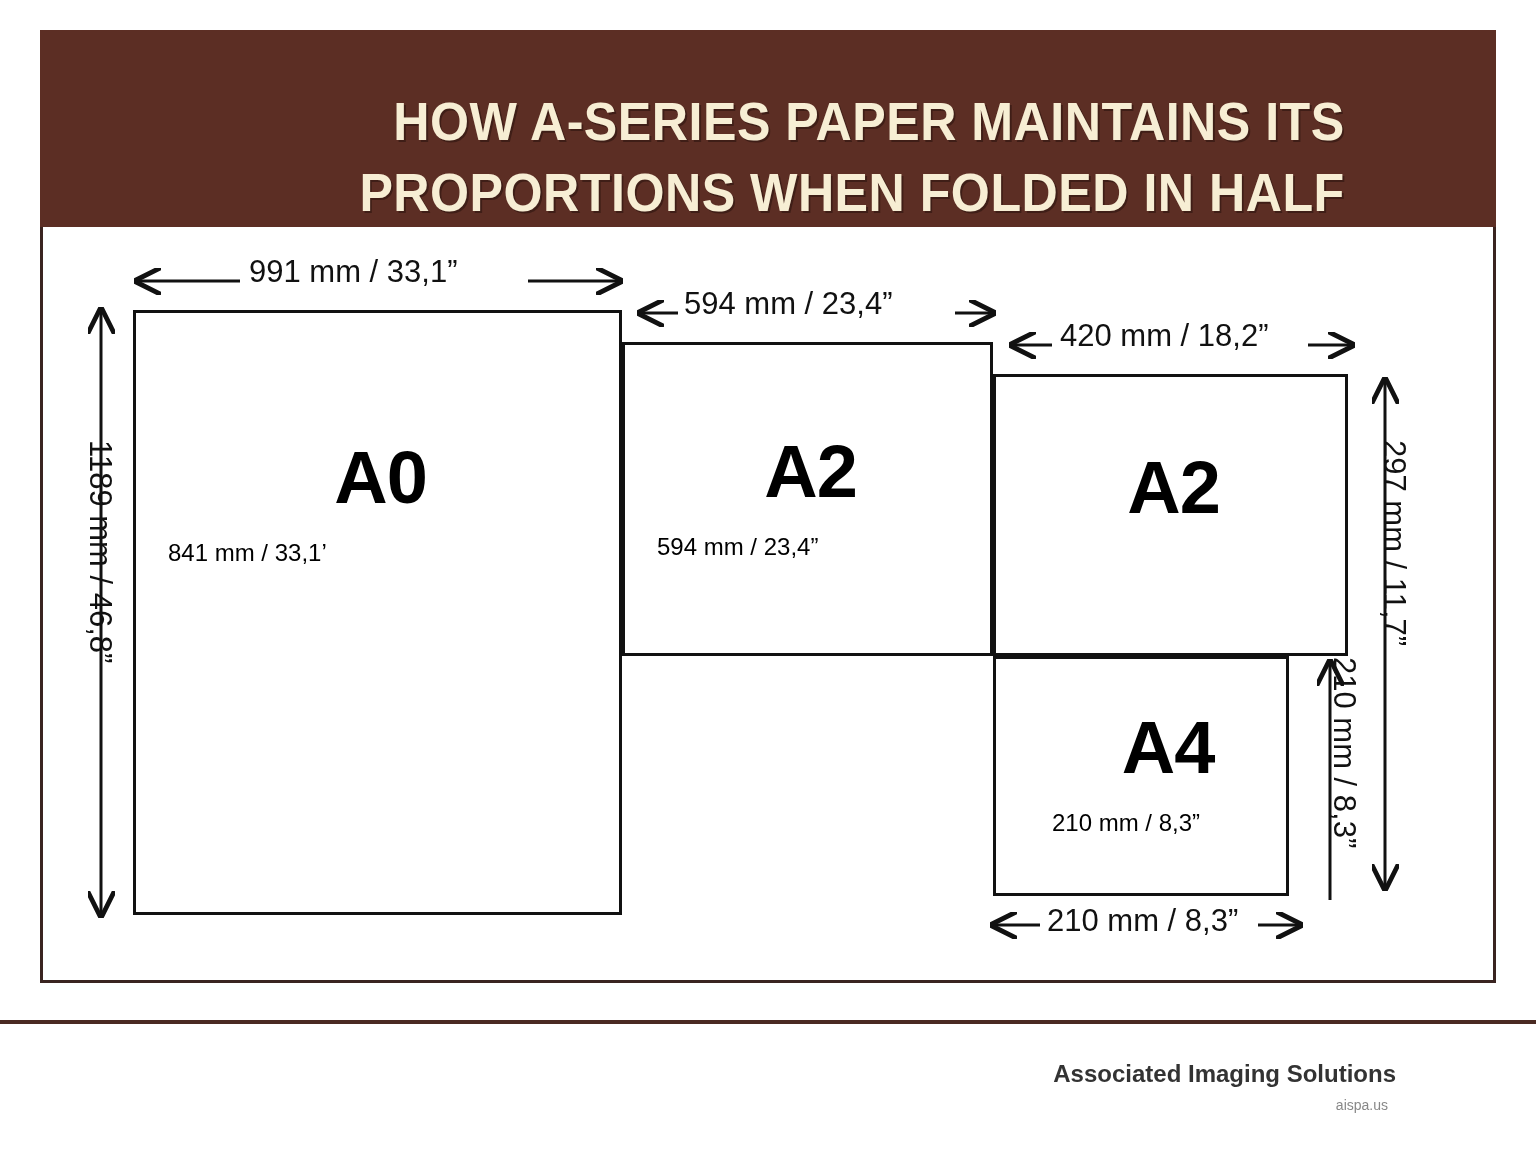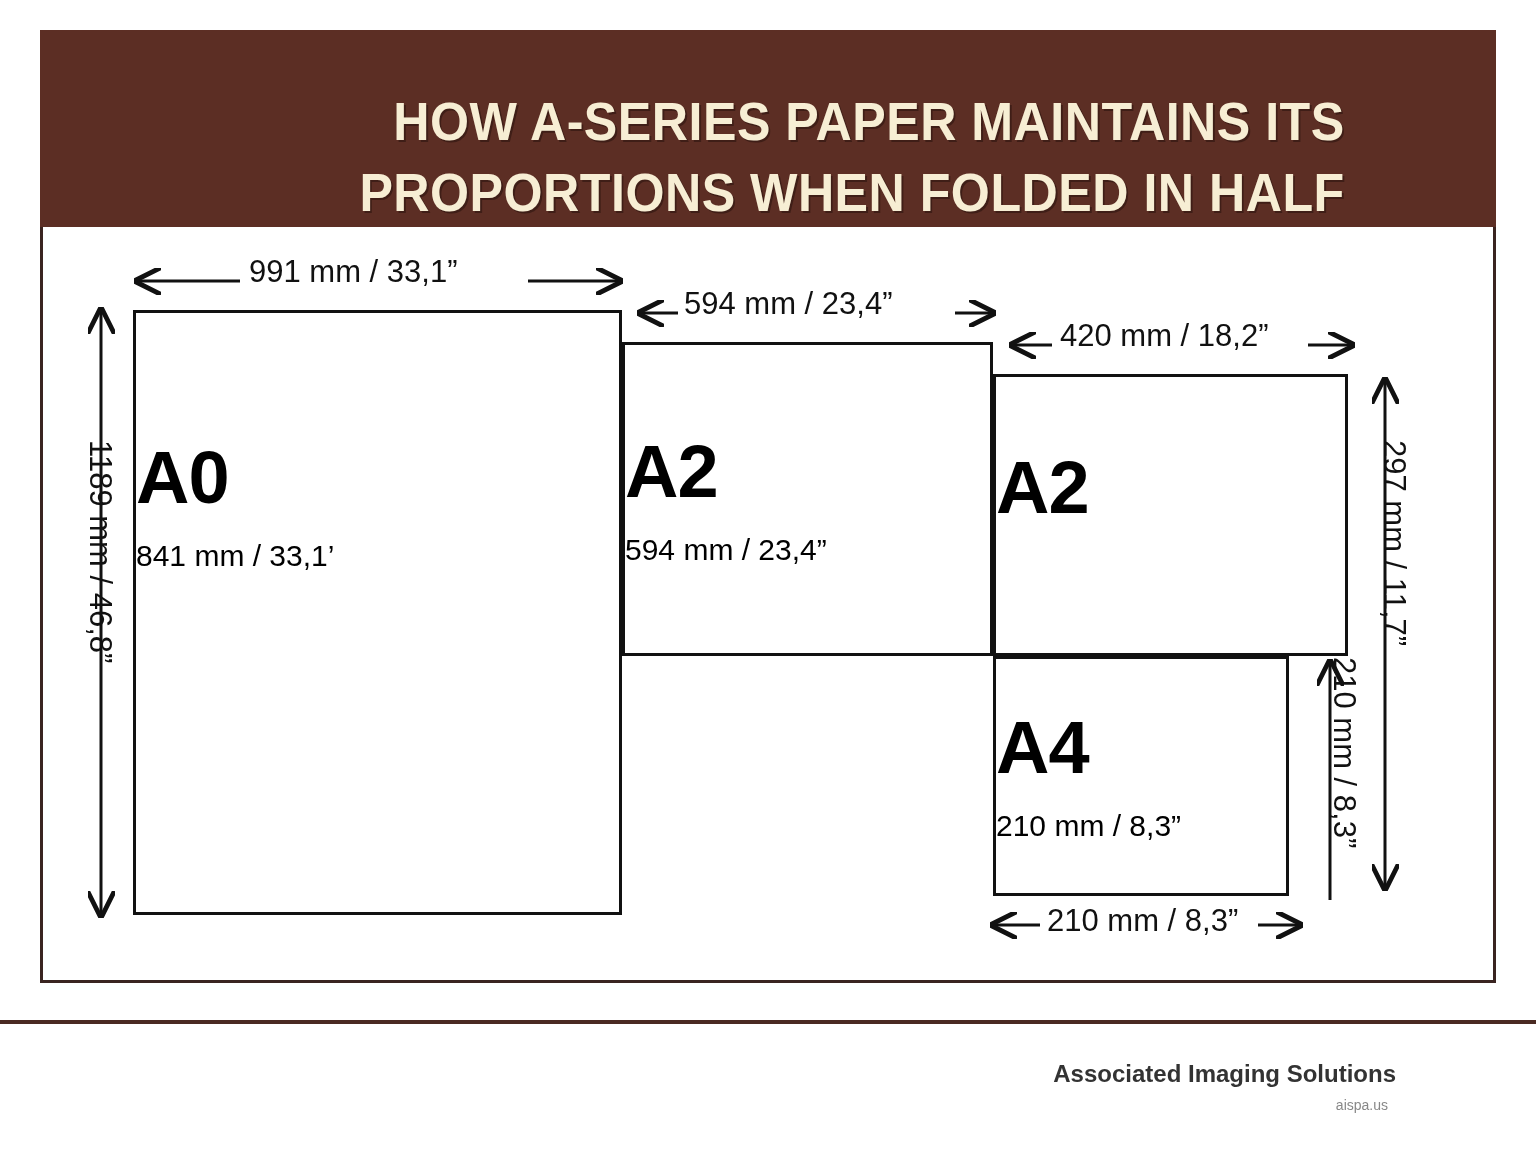--- a/index.html
+++ b/index.html
@@ -47,33 +47,33 @@
     position:absolute;
     border:3px solid #111111;
     background:#ffffff;
     box-sizing:border-box;
   }
   .sheet-a0{left:133px;top:310px;width:489px;height:605px;}
   .sheet-a2a{left:622px;top:342px;width:371px;height:314px;}
   .sheet-a2b{left:993px;top:374px;width:355px;height:282px;}
   .sheet-a4{left:993px;top:656px;width:296px;height:240px;}
   .sheet-name{
-    font-size:74px;font-weight:bold;letter-spacing:-1px;line-height:1;
+    font-size:74px;font-weight:bold;letter-spacing:-1px;line-height:1;text-align:center;
   }
   .sheet-dim{
-    font-size:30px;font-weight:400;line-height:1;
+    font-size:24px;font-weight:400;line-height:1;margin-left:32px;
   }
   .sheet-a0 .sheet-name{top:455px;}
   .sheet-a0 .sheet-dim{top:562px;}
 
   
   .stack-a0{position:absolute;left:0;width:489px;top:128px;}
   .stack-a2a{position:absolute;left:0;width:371px;top:90px;}
   .stack-a2b{position:absolute;left:0;width:355px;top:74px;}
-  .stack-a4{position:absolute;left:0;width:296px;top:52px;}
+  .stack-a4{position:absolute;left:0;width:296px;top:52px;padding-left:24px;}
   .stack-a0 .sheet-dim,.stack-a2a .sheet-dim,
   .stack-a2b .sheet-dim,.stack-a4 .sheet-dim{margin-top:26px;}
 
   
   .dimtext{
     position:absolute;
     color:#111111;
     font-size:31px;
     font-weight:400;
     white-space:nowrap;

